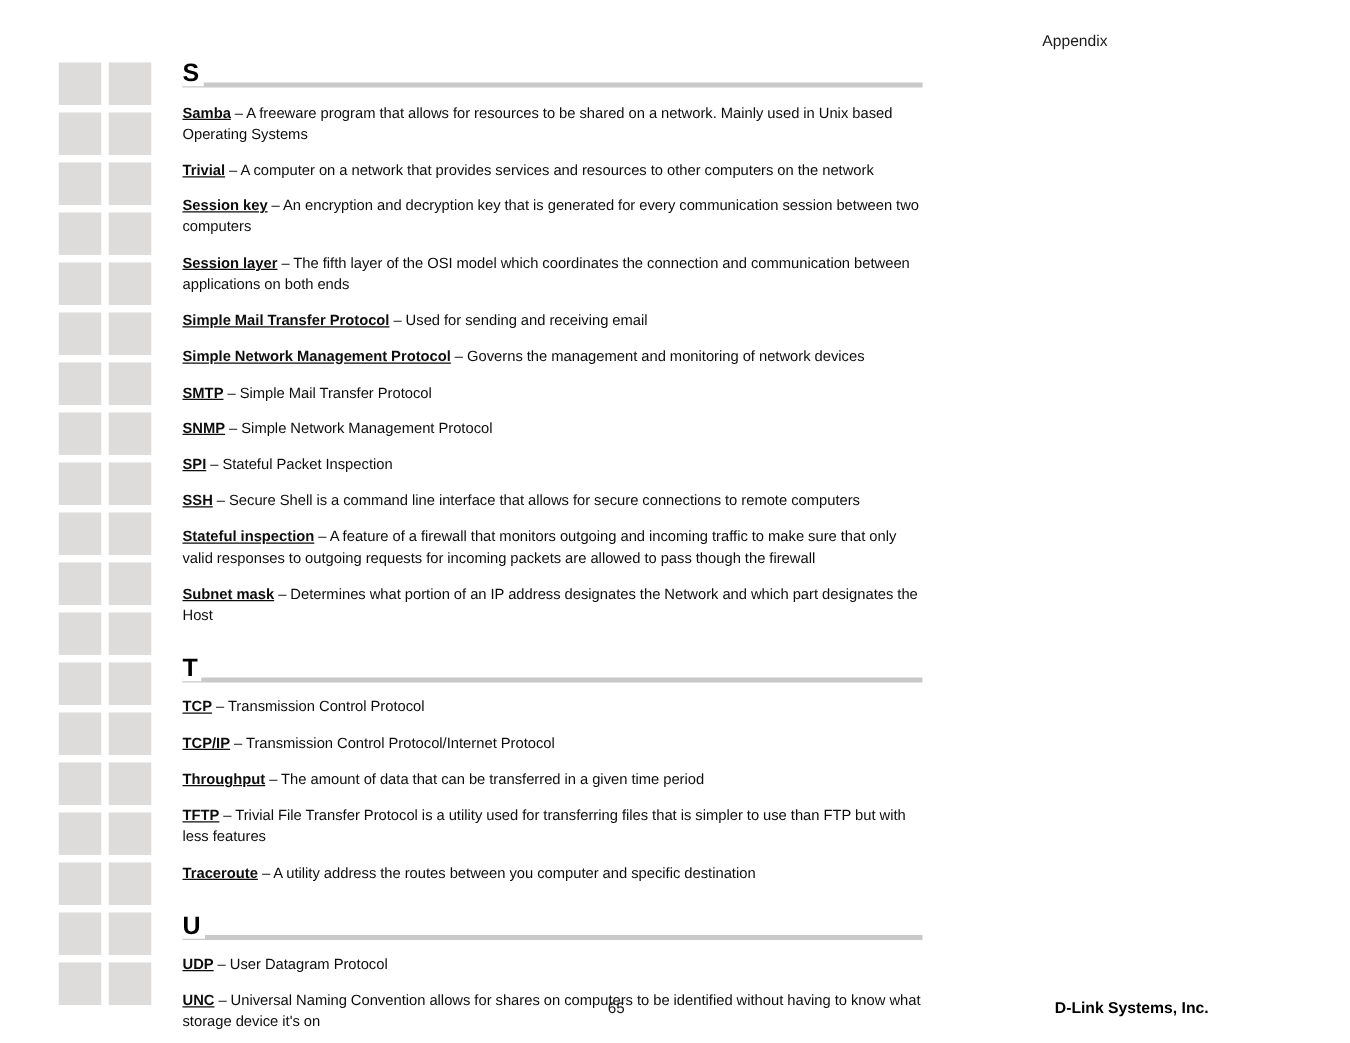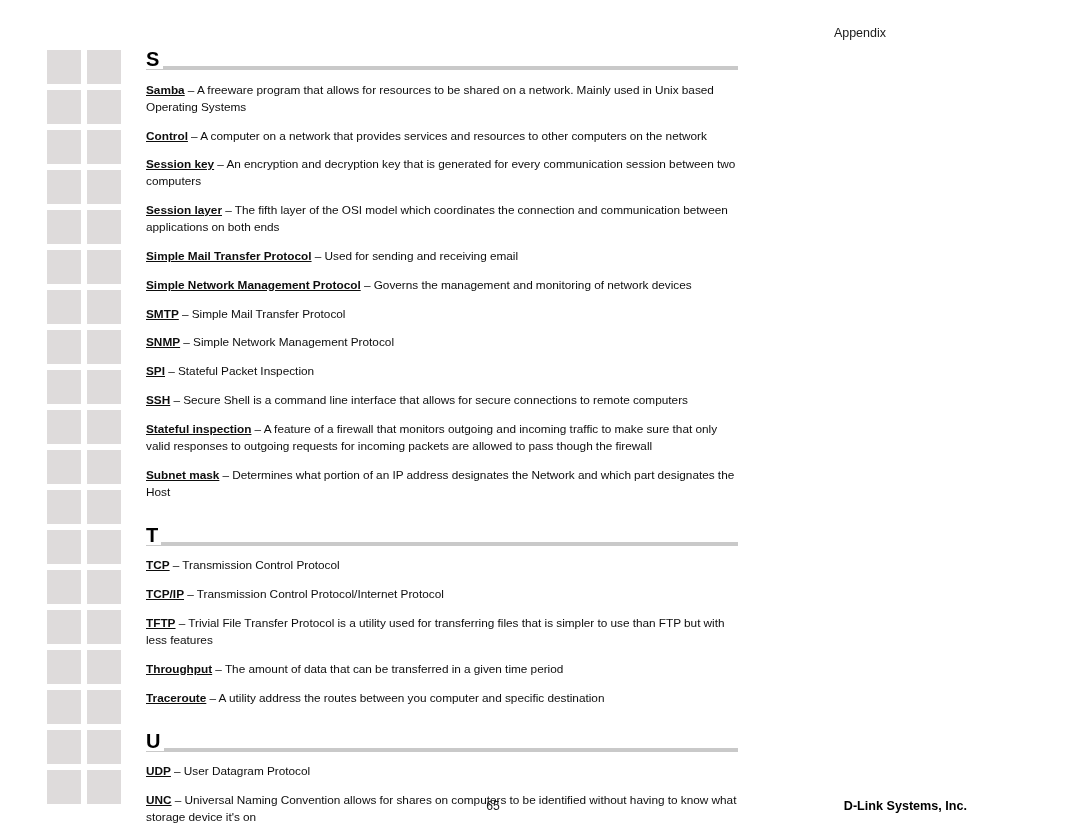--- a/index.html
+++ b/index.html
@@ -206,41 +206,41 @@
     </div>
 </div>
 
 <div class="glossary">
     <div class="section">
       <div class="section-heading">
         <div class="section-rule" style="background: rgb(201, 201, 201);"></div>
         <div class="section-letter">S</div>
       </div>
       <p class="entry"><span class="term">Samba</span><span class="sep"> – </span><span class="def">A freeware program that allows for resources to be shared on a network.  Mainly used in Unix based Operating Systems</span></p>
-      <p class="entry"><span class="term">Control</span><span class="sep"> – </span><span class="def">A computer on a network that provides services and resources to other computers on the network</span></p>
+      <p class="entry"><span class="term">Trivial</span><span class="sep"> – </span><span class="def">A computer on a network that provides services and resources to other computers on the network</span></p>
       <p class="entry"><span class="term">Session key</span><span class="sep"> – </span><span class="def">An encryption and decryption key that is generated for every communication session between two computers</span></p>
       <p class="entry"><span class="term">Session layer</span><span class="sep"> – </span><span class="def">The fifth layer of the OSI model which coordinates the connection and communication between applications on both ends</span></p>
       <p class="entry"><span class="term">Simple Mail Transfer Protocol</span><span class="sep"> – </span><span class="def">Used for sending and receiving email</span></p>
       <p class="entry"><span class="term">Simple Network Management Protocol</span><span class="sep"> – </span><span class="def">Governs the management and monitoring of network devices</span></p>
       <p class="entry"><span class="term">SMTP</span><span class="sep"> – </span><span class="def">Simple Mail Transfer Protocol</span></p>
       <p class="entry"><span class="term">SNMP</span><span class="sep"> – </span><span class="def">Simple Network Management Protocol</span></p>
       <p class="entry"><span class="term">SPI</span><span class="sep"> – </span><span class="def">Stateful Packet Inspection</span></p>
       <p class="entry"><span class="term">SSH</span><span class="sep"> – </span><span class="def">Secure Shell is a command line interface that allows for secure connections to remote computers</span></p>
       <p class="entry"><span class="term">Stateful inspection</span><span class="sep"> – </span><span class="def">A feature of a firewall that monitors outgoing and incoming traffic to make sure that only valid responses to outgoing requests for incoming packets are allowed to pass though the firewall</span></p>
       <p class="entry"><span class="term">Subnet mask</span><span class="sep"> – </span><span class="def">Determines what portion of an IP address designates the Network and which part designates the Host</span></p>
     </div>
     <div class="section">
       <div class="section-heading">
         <div class="section-rule" style="background: rgb(201, 201, 201);"></div>
         <div class="section-letter">T</div>
       </div>
       <p class="entry"><span class="term">TCP</span><span class="sep"> – </span><span class="def">Transmission Control Protocol</span></p>
       <p class="entry"><span class="term">TCP/IP</span><span class="sep"> – </span><span class="def">Transmission Control Protocol/Internet Protocol</span></p>
+      <p class="entry"><span class="term">Throughput</span><span class="sep"> – </span><span class="def">The amount of data that can be transferred in a given time period</span></p>
       <p class="entry"><span class="term">TFTP</span><span class="sep"> – </span><span class="def">Trivial File Transfer Protocol is a utility used for transferring files that is simpler to use than FTP but with less features</span></p>
-      <p class="entry"><span class="term">Throughput</span><span class="sep"> – </span><span class="def">The amount of data that can be transferred in a given time period</span></p>
       <p class="entry"><span class="term">Traceroute</span><span class="sep"> – </span><span class="def">A utility address the routes between you computer and specific destination</span></p>
     </div>
     <div class="section">
       <div class="section-heading">
         <div class="section-rule" style="background: rgb(201, 201, 201);"></div>
         <div class="section-letter">U</div>
       </div>
       <p class="entry"><span class="term">UDP</span><span class="sep"> – </span><span class="def">User Datagram Protocol</span></p>
       <p class="entry"><span class="term">UNC</span><span class="sep"> – </span><span class="def">Universal Naming Convention allows for shares on computers to be identified without having to know what storage device it's on</span></p>
     </div>

